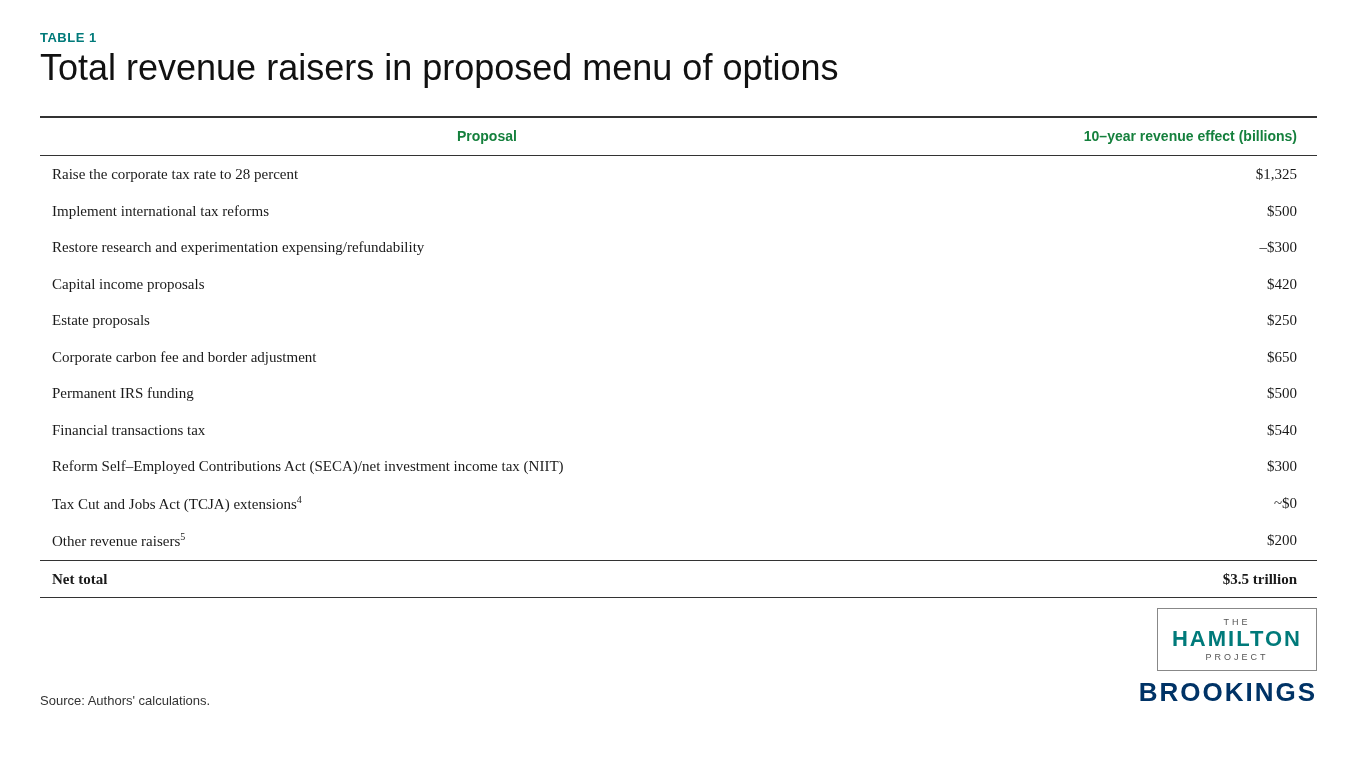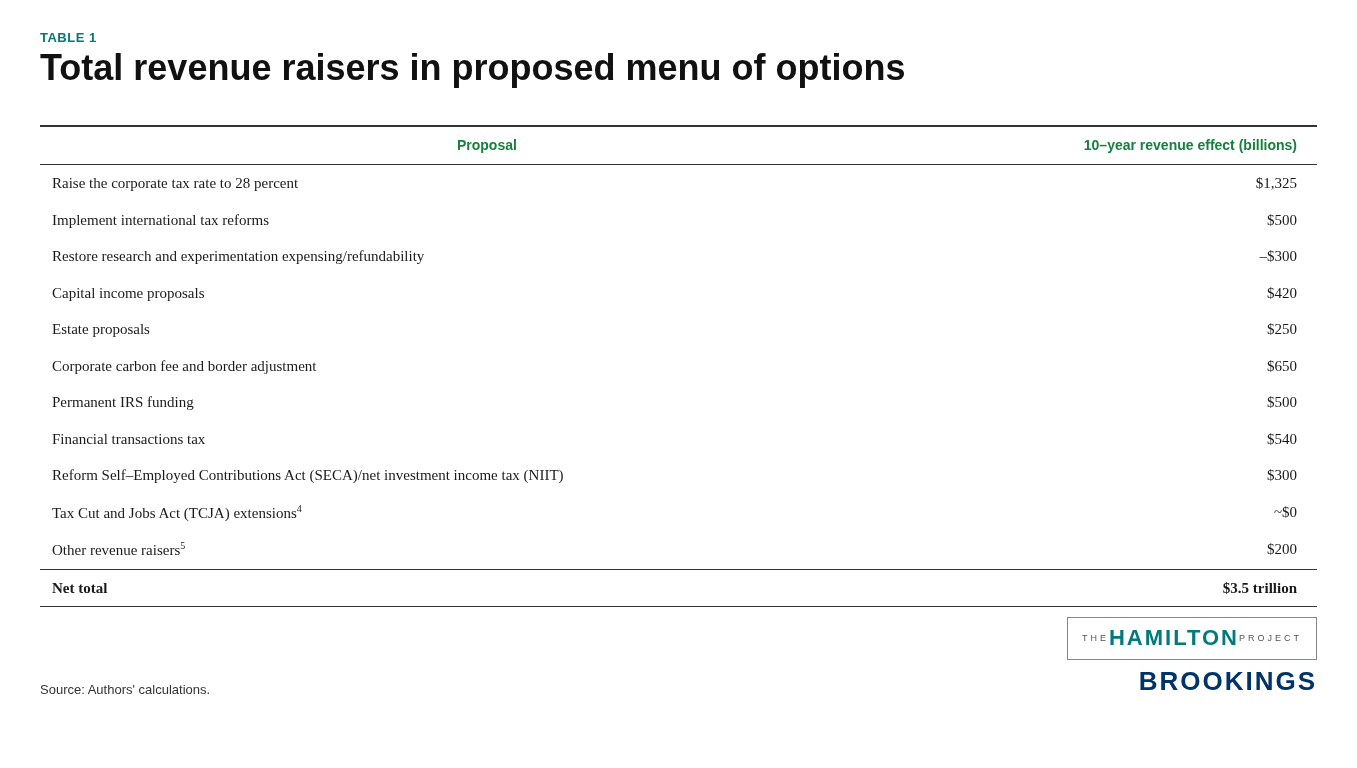--- a/index.html
+++ b/index.html
@@ -22,23 +22,23 @@
       font-family: Arial, Helvetica, sans-serif;
       font-size: 13px;
       font-weight: 600;
       letter-spacing: 0.5px;
       margin-bottom: 2px;
     }
 
     .table-title {
       font-family: Arial, Helvetica, sans-serif;
       font-size: 36px;
-      font-weight: 700;
+      font-weight: 400;
       color: #111111;
-      margin-bottom: 37px;
+      margin-bottom: 28px;
       line-height: 1.15;
     }
 
     .data-table {
       width: 100%;
       border-collapse: collapse;
       font-size: 15px;
       line-height: 1.5;
     }
 
@@ -102,21 +102,21 @@
       display: flex;
       flex-direction: column;
       align-items: flex-end;
       gap: 6px;
     }
 
     .hamilton-logo {
       border: 1.5px solid #888;
       padding: 8px 14px;
       display: flex;
-      flex-direction: row;
+      flex-direction: column;
       align-items: center;
       gap: 0px;
     }
 
     .hamilton-the {
       font-family: Arial, Helvetica, sans-serif;
       font-size: 9px;
       letter-spacing: 3px;
       color: #555;
       text-transform: uppercase;

